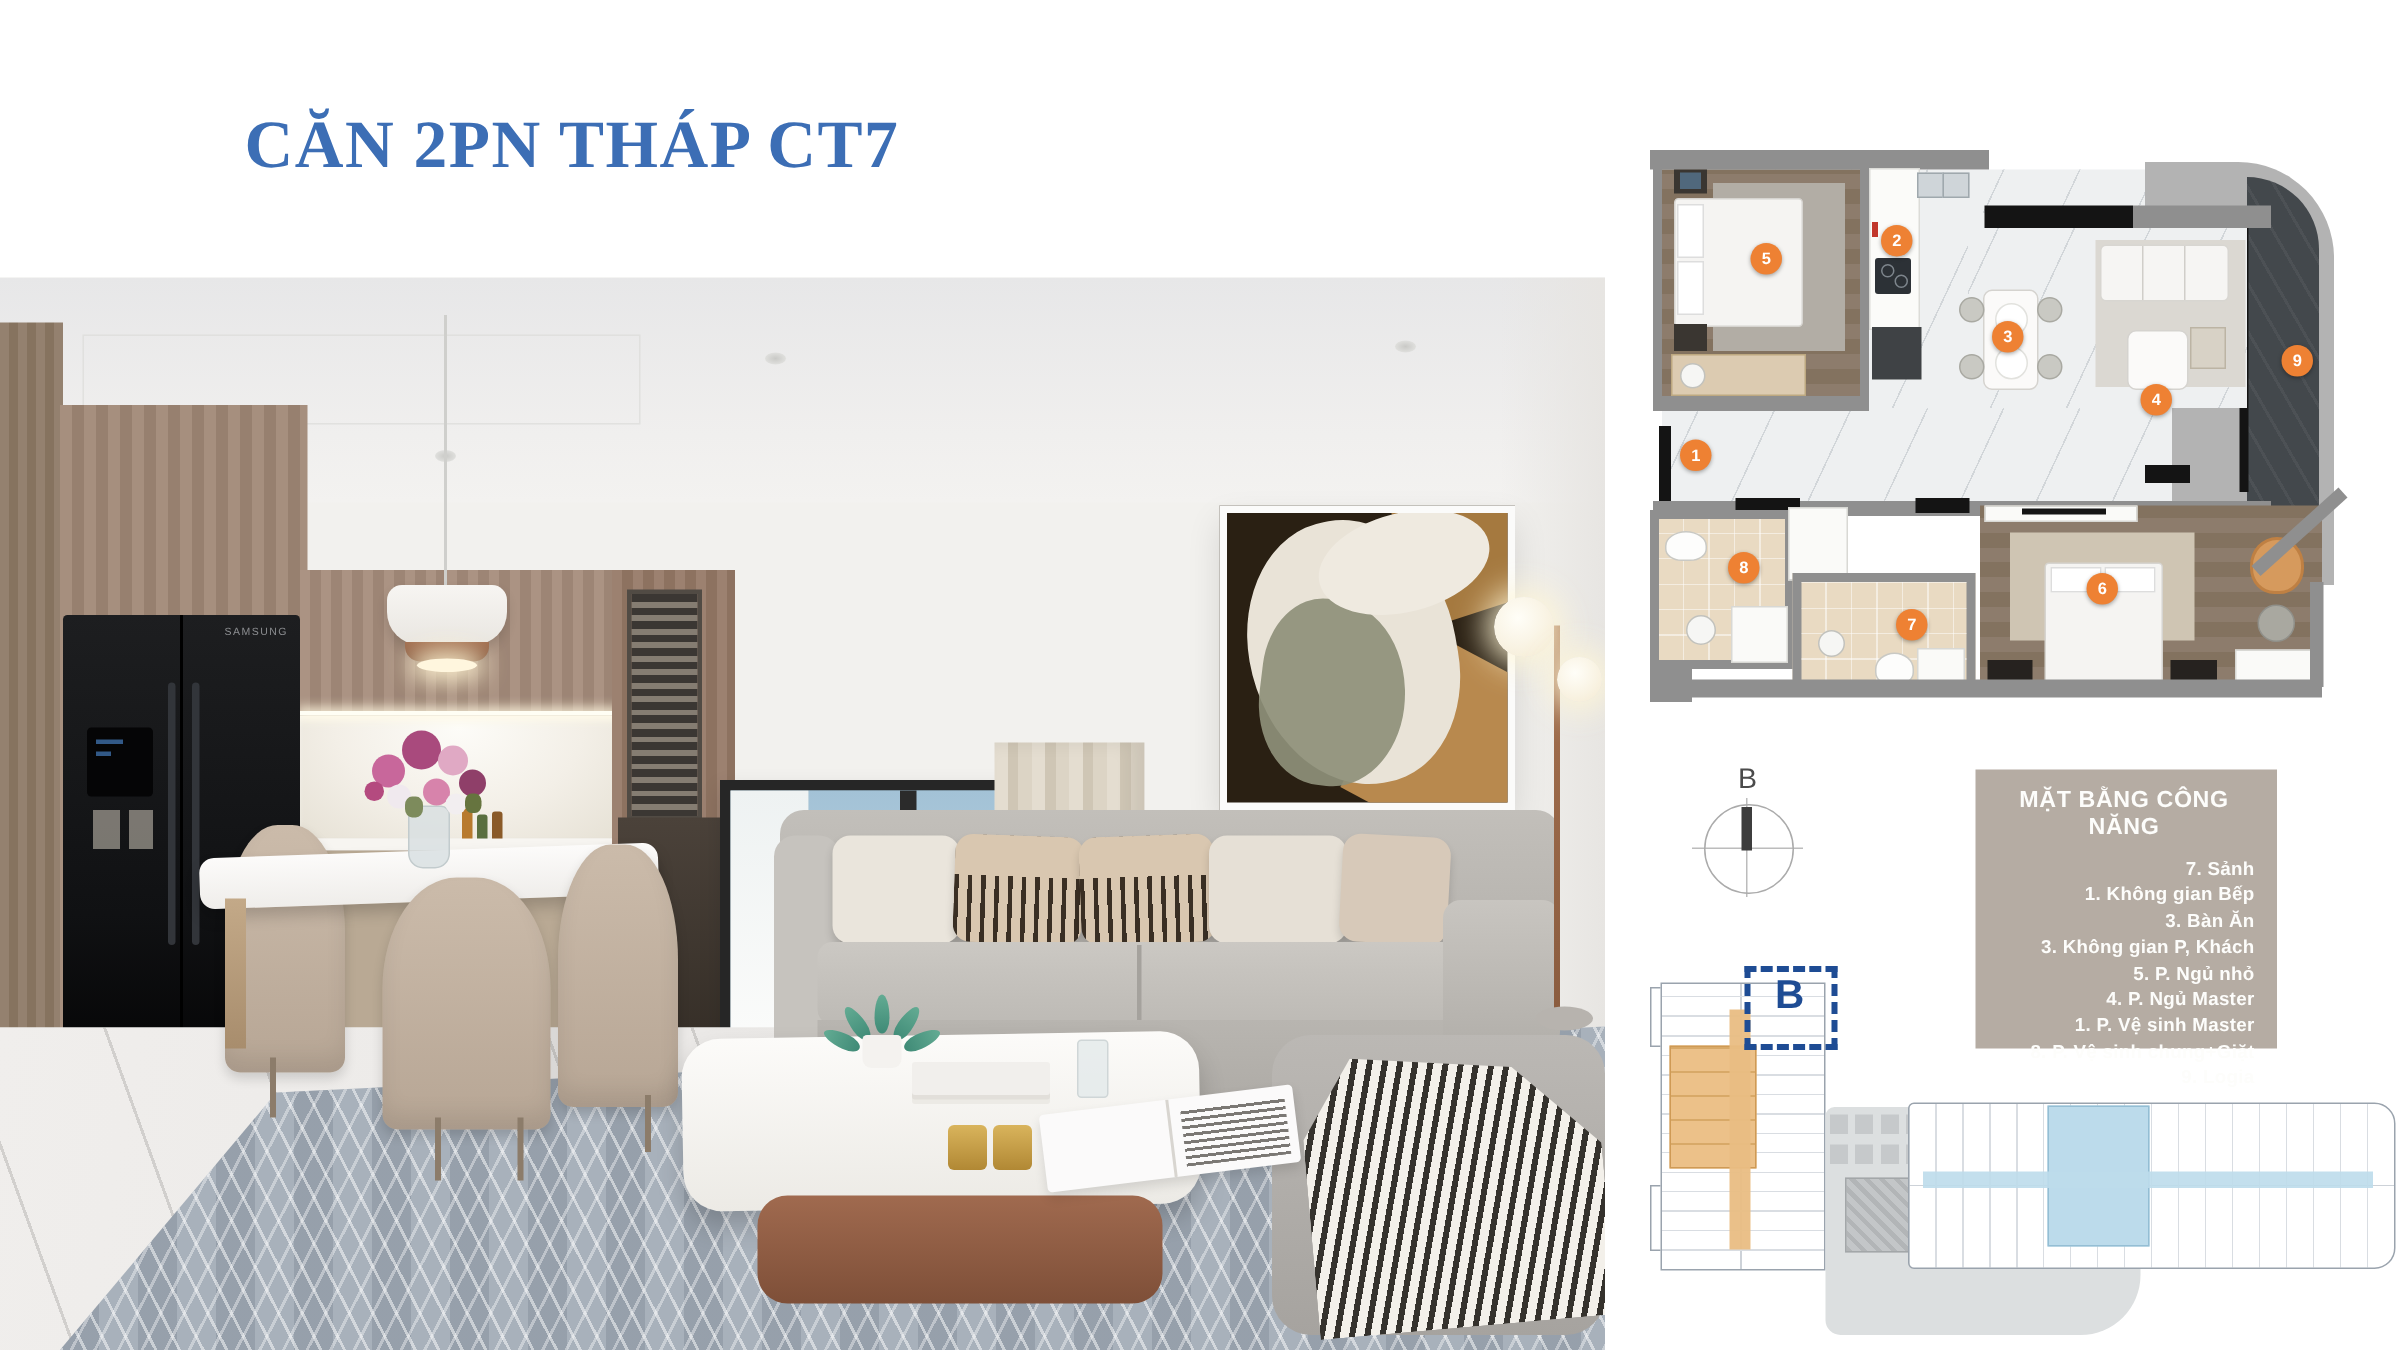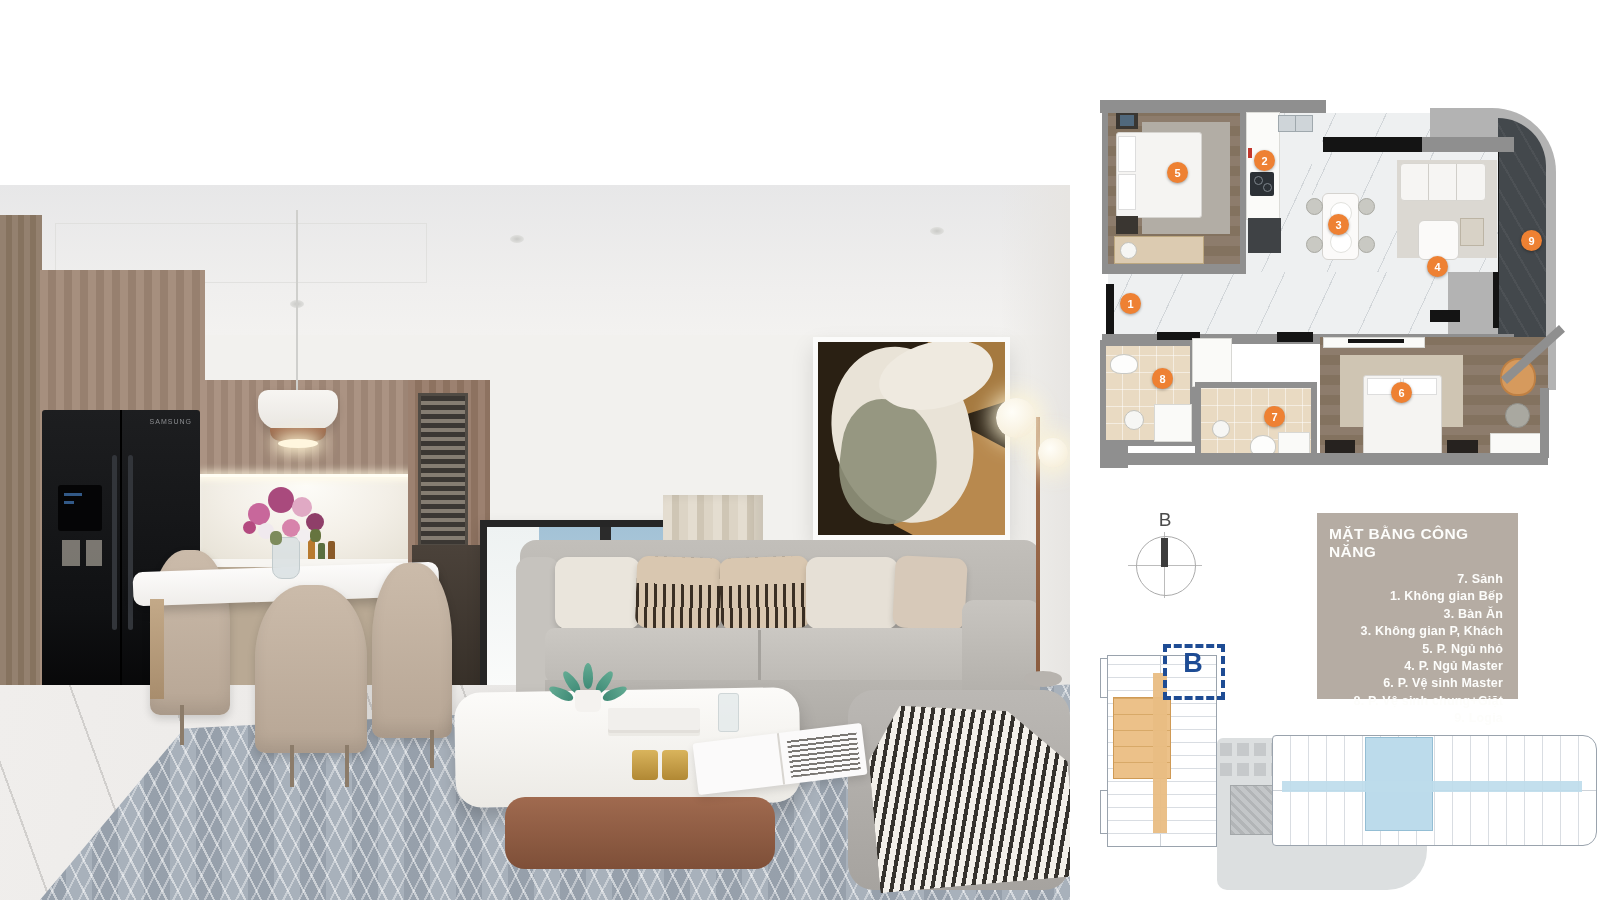--- a/index.html
+++ b/index.html
@@ -207,21 +207,21 @@
   .compass-label{left:1132px;top:509px;width:66px;text-align:center;font-size:19px;color:#4b4b4b;
     font-family:"Liberation Sans",sans-serif;}
   .compass-circle{left:1136px;top:536px;width:58px;height:58px;border:1px solid #ababab;border-radius:50%;}
   .compass-h{left:1128px;top:565px;width:74px;height:1px;background:#bcbcbc;}
   .compass-v{left:1164px;top:532px;width:1px;height:66px;background:#bcbcbc;}
   .compass-needle{left:1161px;top:538px;width:7px;height:29px;background:#3d3d3d;}
 
   
   #legend{left:1317px;top:513px;width:201px;height:186px;background:var(--legend-bg);
     color:#fdfdfb;padding:12px 15px 10px 12px;box-sizing:border-box;}
-  #legend .legend-title{font-size:15.5px;font-weight:700;letter-spacing:.4px;margin-bottom:10px;}
+  #legend .legend-title{text-align:center;font-size:15.5px;font-weight:700;letter-spacing:.4px;margin-bottom:10px;}
   #legend .legend-item{text-align:right;font-size:12.5px;font-weight:700;line-height:17.4px;letter-spacing:.2px;}
 
   
   #siteplan{left:1080px;top:640px;width:480px;height:256px;}
   .sp-tower-l{left:27px;top:15px;width:110px;height:192px;background:#ffffff;border:1.5px solid #9aa3ad;
     box-sizing:border-box;
     background-image:repeating-linear-gradient(0deg,transparent 0 12px,#d9dde2 12px 13px),
       linear-gradient(90deg,transparent 0 52px,#cdd2d8 52px 53px,transparent 53px);}
   .sp-wing{background:#fff;border:1px solid #9aa3ad;}
   .sp-unit-orange{left:33px;top:57px;width:56px;height:80px;background:#ecc189;border:1px solid #cf9a55;
@@ -238,20 +238,21 @@
     background-image:repeating-linear-gradient(90deg,transparent 0 17px,#d9dde2 17px 18px),
       linear-gradient(0deg,transparent 0 54px,#cdd2d8 54px 55px,transparent 55px);}
   .sp-core-blue{left:285px;top:97px;width:66px;height:92px;background:#bcdbeb;border:1px solid #94bed4;}
   .sp-corr-blue{left:202px;top:141px;width:300px;height:11px;background:#bcdbeb;opacity:.9;}
 </style>
 </head>
 <body>
 
 <div id="stage">
 
+  <div class="ab title">CĂN 2PN THÁP CT7</div>
 
   <div id="photo" class="ab">
     <div class="ab ceiling"></div>
     <div class="ab ceil-recess"></div>
     <div class="ab downlight" style="left:290px;top:115px;"></div>
     <div class="ab downlight" style="left:510px;top:50px;"></div>
     <div class="ab downlight" style="left:930px;top:42px;"></div>
     <div class="ab wall-shade"></div>
 
     <div class="ab wood-left"></div>
@@ -480,21 +481,21 @@
 
   <div id="legend" class="ab">
     <div class="legend-title">MẶT BẰNG CÔNG NĂNG</div>
     <div id="legend-list">
         <div class="legend-item">7. Sảnh</div>
         <div class="legend-item">1. Không gian Bếp</div>
         <div class="legend-item">3. Bàn Ăn</div>
         <div class="legend-item">3. Không gian P, Khách</div>
         <div class="legend-item">5. P. Ngủ nhỏ</div>
         <div class="legend-item">4. P. Ngủ Master</div>
-        <div class="legend-item">6. P. Vệ sinh Master</div>
+        <div class="legend-item">1. P. Vệ sinh Master</div>
         <div class="legend-item">8. P. Vệ sinh chung+Giặt</div>
         <div class="legend-item">9. Logia</div>
       </div>
   </div>
 
   <div id="siteplan" class="ab">
     <div class="ab sp-wing" style="left:20px;top:18px;width:10px;height:38px;"></div>
     <div class="ab sp-wing" style="left:20px;top:150px;width:10px;height:42px;"></div>
     <div class="ab sp-tower-l"></div>
     <div class="ab sp-unit-orange"></div>

